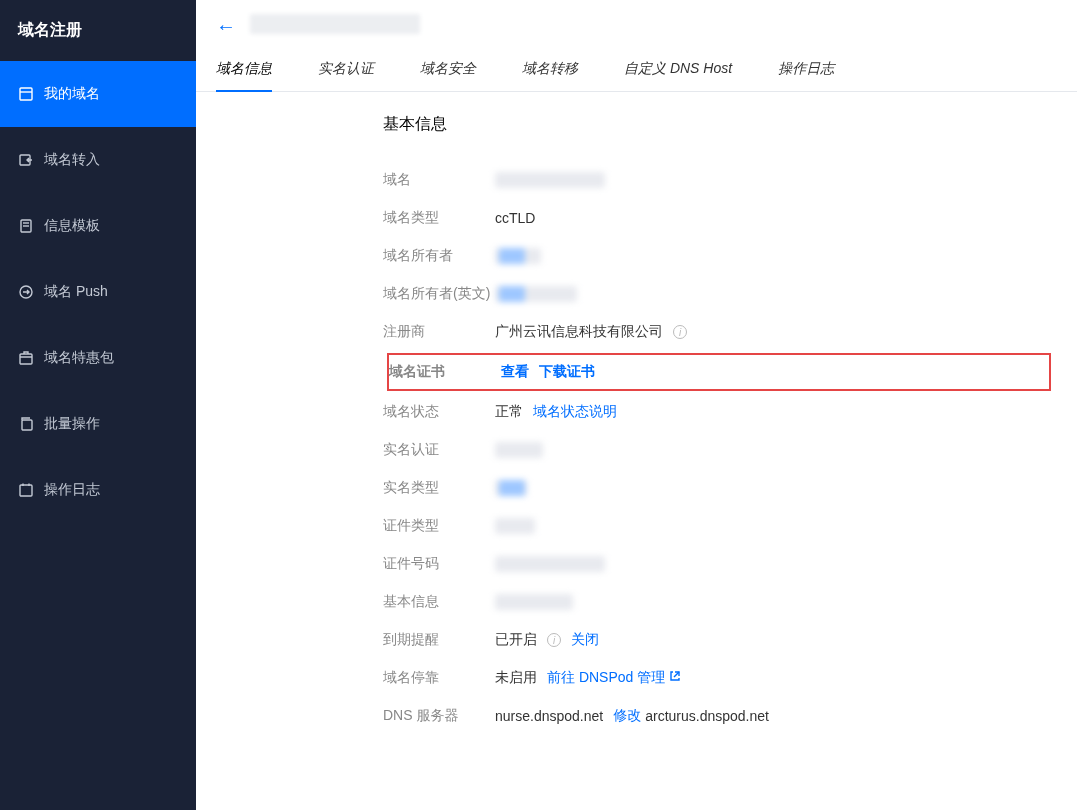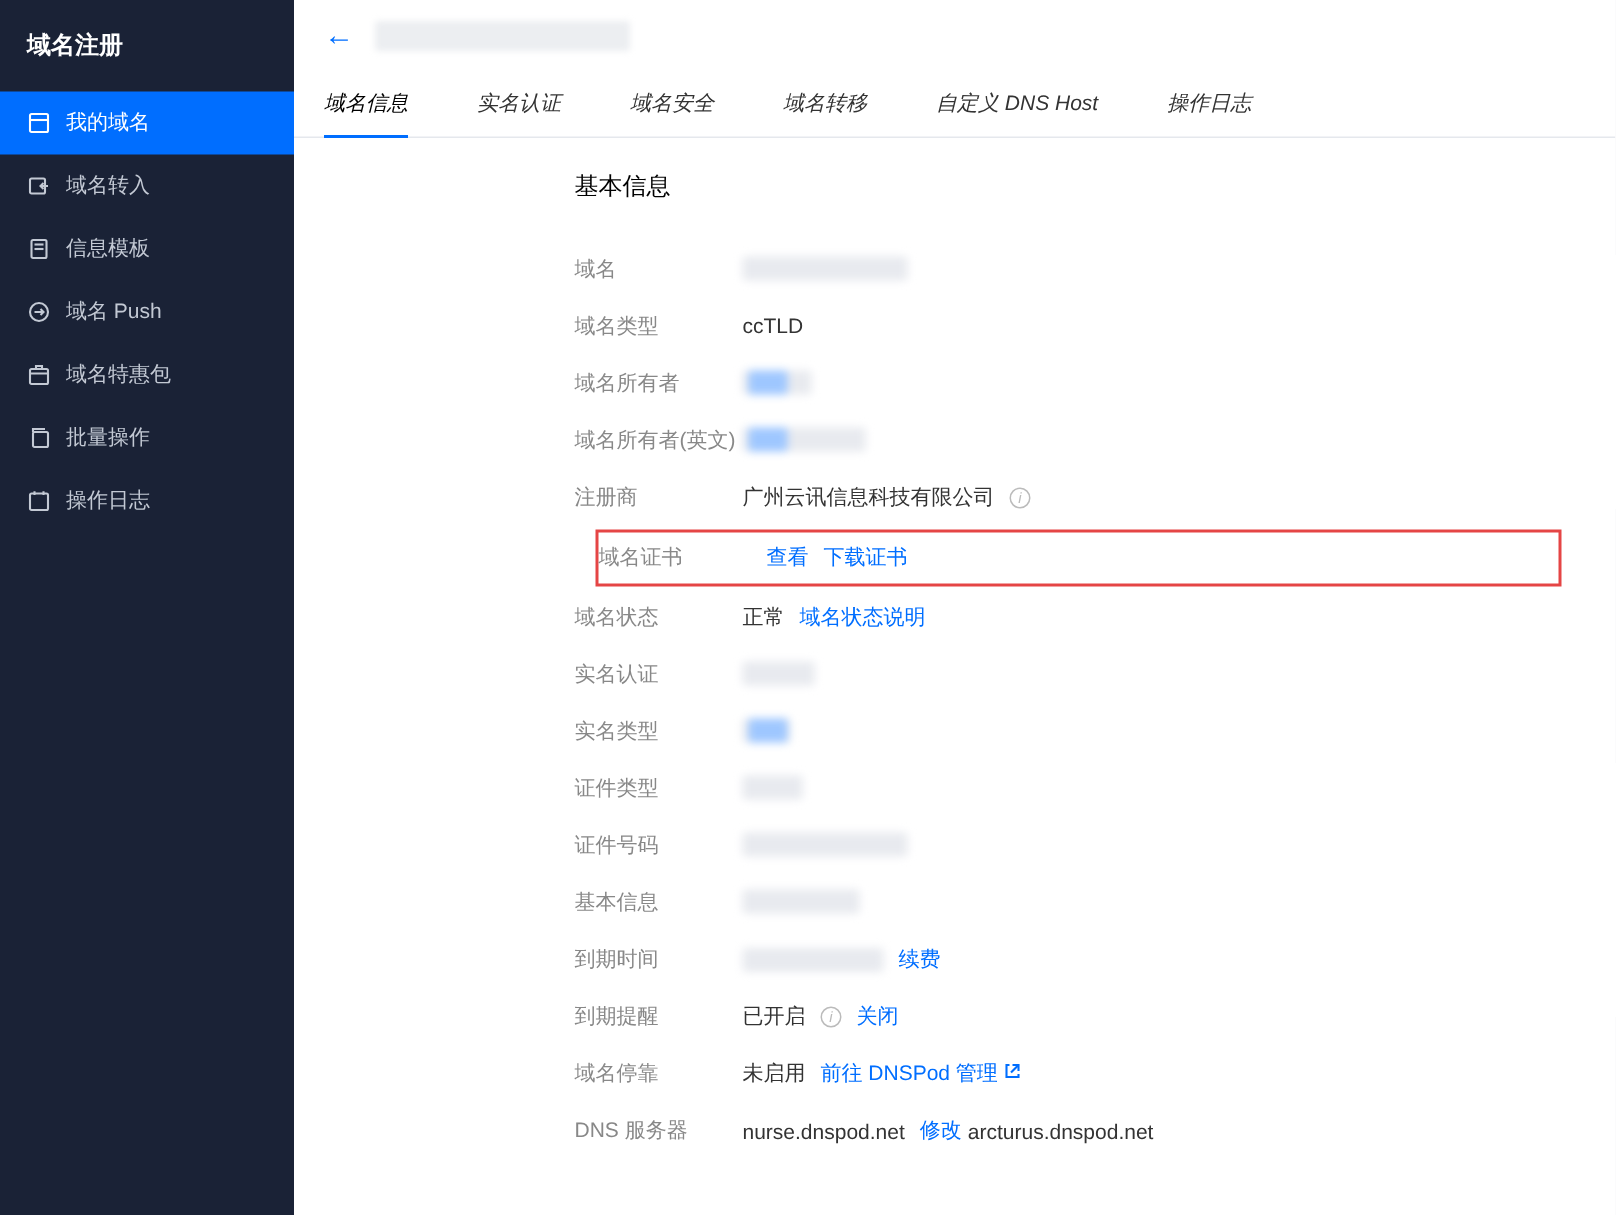--- a/index.html
+++ b/index.html
@@ -3,48 +3,48 @@
   <meta charset="utf-8">
   <style>
     * { box-sizing: border-box; margin: 0; padding: 0; }
     body { font-family: -apple-system, BlinkMacSystemFont, "PingFang SC", "Microsoft YaHei", sans-serif; font-size: 14px; color: #333; background: #f5f6f7; }
     .layout { display: flex; width: 1077px; height: 810px; overflow: hidden; }
 
     
     .sidebar { flex: 0 0 196px; background: #1a2236; color: #fff; display: flex; flex-direction: column; }
     .sidebar-title { padding: 20px 18px; font-size: 16px; font-weight: 600; color: #fff; }
     .sidebar-nav { list-style: none; }
-    .sidebar-item { display: flex; align-items: center; gap: 10px; padding: 12px 18px; font-size: 14px; color: #c3c9d4; cursor: pointer; }
+    .sidebar-item { display: flex; align-items: center; gap: 10px; padding: 24px 18px; font-size: 14px; color: #c3c9d4; cursor: pointer; }
     .sidebar-item.active { background: #006eff; color: #fff; }
     .sidebar-icon { width: 16px; height: 16px; display: inline-flex; align-items: center; justify-content: center; color: inherit; flex-shrink: 0; }
 
     
     .main { flex: 1; background: #fff; display: flex; flex-direction: column; overflow: auto; }
     .page-header { display: flex; align-items: center; gap: 14px; padding: 14px 20px 6px; }
     .back-arrow { color: #006eff; font-size: 20px; cursor: pointer; line-height: 1; }
     .page-title-placeholder { width: 170px; height: 20px; background: #eceef1; filter: blur(2px); border-radius: 2px; }
 
     .tabs { display: flex; gap: 46px; padding: 12px 20px 0; border-bottom: 1px solid #e5e8ed; list-style: none; }
     .tab { padding: 8px 0 12px; font-size: 14px; color: #333; cursor: pointer; margin-bottom: -1px; border-bottom: 2px solid transparent; font-style: italic; }
     .tab.active { color: #000; font-weight: 500; border-bottom-color: #006eff; }
 
     .content-wrap { padding: 22px 0 30px 165px; }
     .panel { background: #fff; padding: 0 22px; }
     .section-title { font-size: 16px; font-weight: 500; margin-bottom: 36px; color: #000; }
     .info-list { display: flex; flex-direction: column; gap: 20px; }
-    .info-row { display: flex; align-items: flex-start; font-size: 14px; }
+    .info-row { display: flex; align-items: center; font-size: 14px; }
     .info-label { flex: 0 0 112px; color: #888; }
     .info-value { color: #333; display: flex; align-items: center; gap: 10px; flex-wrap: wrap; }
     .blur-box { display: inline-block; background: #e8eaef; filter: blur(3px); border-radius: 2px; height: 16px; }
     .blur-box.blue-end::after { content: ''; display: inline-block; width: 26px; height: 16px; background: #9ec7ff; margin-left: 4px; vertical-align: top; border-radius: 2px; }
     .link { color: #006eff; cursor: pointer; }
     .info-icon { display: inline-flex; width: 14px; height: 14px; border: 1px solid #bbb; border-radius: 50%; color: #bbb; font-size: 10px; align-items: center; justify-content: center; font-style: italic; }
     .ext-icon { width: 12px; height: 12px; display: inline-flex; }
 
-    .highlight-box { border: 2px solid #e54545; border-radius: 0; padding: 8px 0; margin: -8px 14px; }
+    .highlight-box { border: 2px solid #e54545; border-radius: 0; padding: 8px 0; margin: -8px 4px; font-weight: bold; }
     .highlight-box .info-row { padding-left: 0; }
 
     .dns-values { display: flex; flex-direction: row; gap: 4px; }
     .dns-line { display: flex; align-items: center; gap: 10px; }
   </style>
 </head>
 <body>
 
 <div class="layout">
 
@@ -220,27 +220,20 @@
               </div>
           </div>
 
           <div class="info-row">
             <div class="info-label">基本信息</div>
             <div class="info-value">
                 <span class="blur-box" style="width:78px"></span>
               </div>
           </div>
 
-          <div class="info-row">
-            <div class="info-label">到期时间</div>
-            <div class="info-value">
-              <span class="blur-box" style="width:94px"></span>
-              <span class="link">续费</span>
-            </div>
-          </div>
 
           <div class="info-row">
             <div class="info-label">到期提醒</div>
             <div class="info-value">
               <span>已开启</span>
               <span class="info-icon">i</span>
               <span class="link">关闭</span>
             </div>
           </div>
 

